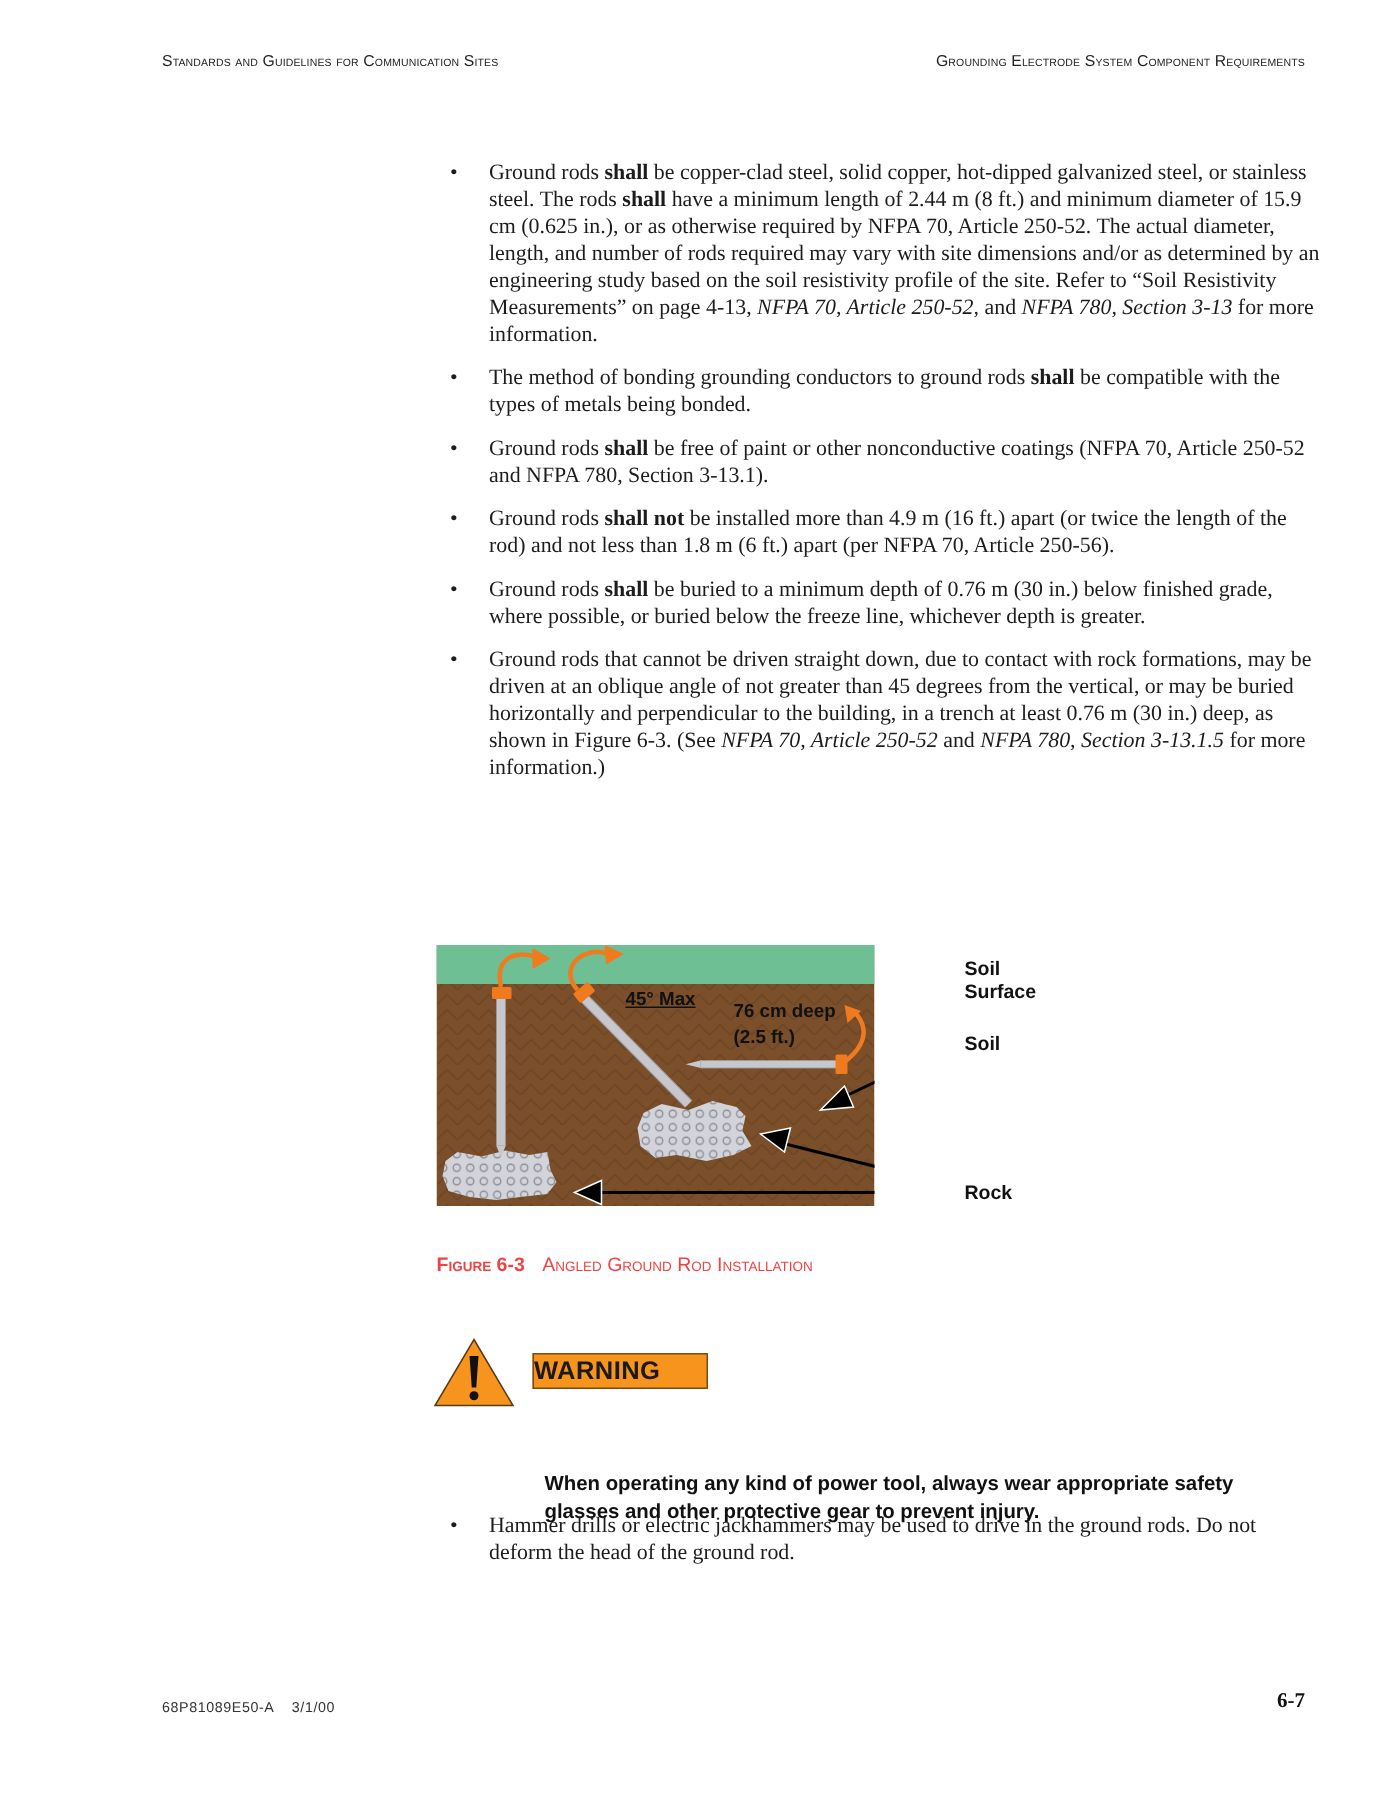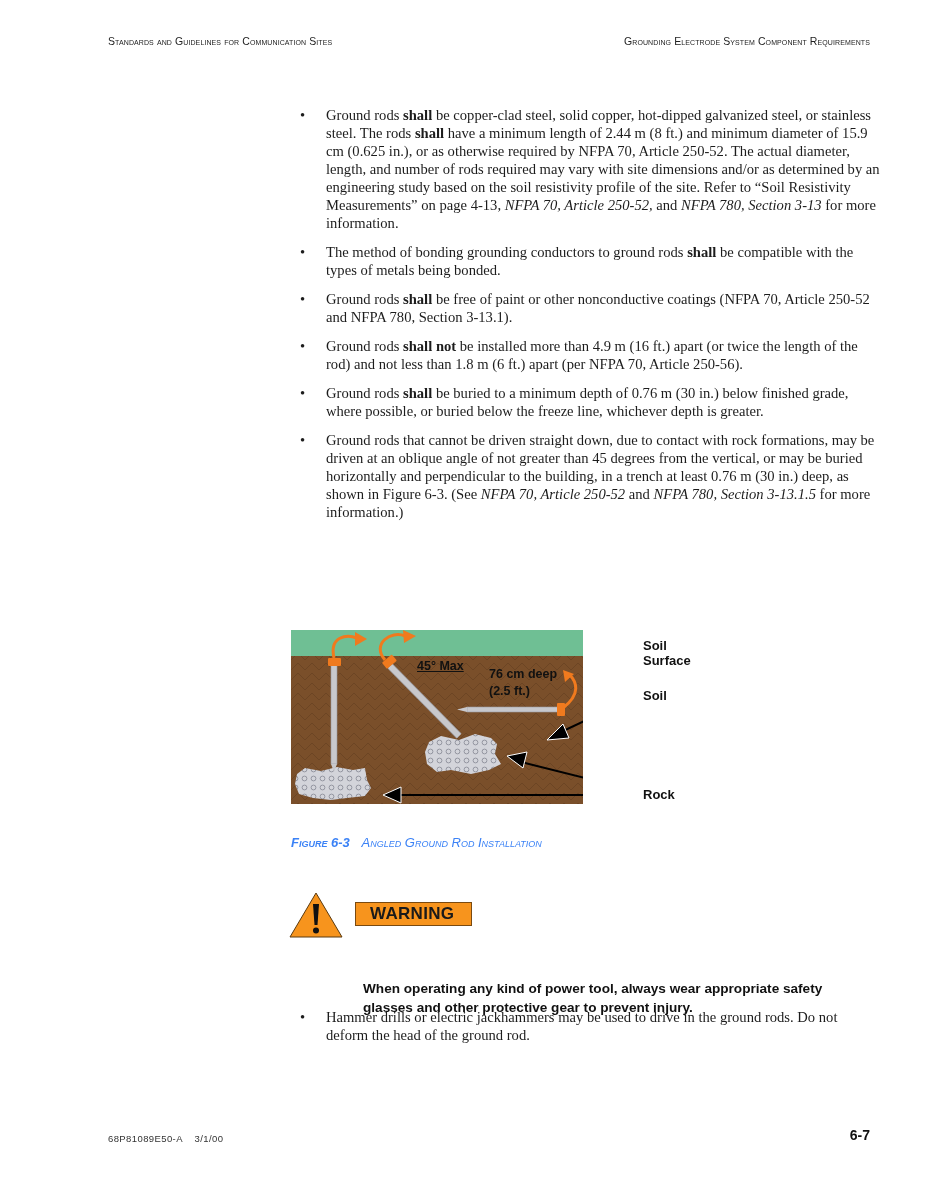--- a/index.html
+++ b/index.html
@@ -11,30 +11,30 @@
   .body-text { position: absolute; left: 300px; width: 580px; font-family: "Liberation Serif", serif; font-size: 14.6px; line-height: 18px; color: #1c1c1c; }
   .bullet-list { list-style: none; margin: 0; padding: 0; }
   .bullet-list li { position: relative; padding-left: 26px; margin-bottom: 11px; }
   .bullet-list li::before { content: "\2022"; position: absolute; left: 0; top: 0; }
   .b { font-weight: bold; }
   .i { font-style: italic; }
 
   .figure { position: absolute; left: 291px; top: 630px; width: 292px; height: 174px; }
   .fig-label { position: absolute; font-family: "Liberation Sans", sans-serif; font-weight: bold; font-size: 13px; color: #111; }
 
-  .caption { position: absolute; left: 291px; top: 835px; font-family: "Liberation Sans", sans-serif; font-size: 13px; color: #3b82f6; font-style: italic; }
+  .caption { position: absolute; left: 291px; top: 835px; font-family: "Liberation Sans", sans-serif; font-size: 13px; color: #ef4444; }
   .caption .fig-num { font-weight: bold; font-variant: small-caps; margin-right: 8px; }
   .caption .fig-title { font-variant: small-caps; }
 
   .warn-icon { position: absolute; left: 289px; top: 892px; width: 54px; height: 46px; }
-  .warn-badge { position: absolute; left: 355px; top: 902px; width: 117px; height: 24px; background: #f7941d; border: 1px solid #7a4a10; box-sizing: border-box; font-family: "Liberation Sans", sans-serif; font-weight: bold; font-size: 17px; line-height: 22px; padding-left: 14px; color: #1a1a1a; letter-spacing: 0.3px; }
+  .warn-badge { position: absolute; left: 355px; top: 902px; width: 117px; height: 24px; background: #f7941d; border: 1px solid #7a4a10; box-sizing: border-box; font-family: "Liberation Sans", sans-serif; font-weight: bold; font-size: 17px; line-height: 22px; color: #1a1a1a; letter-spacing: 0.3px; }
   .warn-text { position: absolute; left: 363px; top: 934px; width: 510px; font-family: "Liberation Sans", sans-serif; font-weight: bold; font-size: 13.6px; line-height: 19px; color: #111; margin-top: 45px; }
 
   .foot-left { position: absolute; left: 108px; top: 1133px; font-family: "Liberation Sans", sans-serif; font-size: 9.5px; letter-spacing: 0.4px; color: #333; }
-  .foot-right { position: absolute; right: 55px; top: 1127px; font-family: Liberation Sans, sans-serif; font-weight: bold; font-size: 14px; color: #111; }
+  .foot-right { position: absolute; right: 55px; top: 1127px; font-family: Liberation Serif, serif; font-weight: bold; font-size: 14px; color: #111; }
 </style>
 </head>
 <body>
 
 <div class="hdr hdr-left">Standards and Guidelines for Communication Sites</div>
 <div class="hdr hdr-right">Grounding Electrode System Component Requirements</div>
 
 <div class="body-text" style="top:106px;">
   <ul class="bullet-list" id="list-top">
       <li><span>Ground rods </span><span class="b">shall</span><span> be copper-clad steel, solid copper, hot-dipped galvanized steel, or stainless steel. The rods </span><span class="b">shall</span><span> have a minimum length of 2.44 m (8 ft.) and minimum diameter of 15.9 cm (0.625 in.), or as otherwise required by NFPA 70, Article 250-52. The actual diameter, length, and number of rods required may vary with site dimensions and/or as determined by an engineering study based on the soil resistivity profile of the site. Refer to “Soil Resistivity Measurements” on page 4-13, </span><span class="i">NFPA 70, Article 250-52,</span><span> and </span><span class="i">NFPA 780, Section 3-13</span><span> for more information.</span></li>

